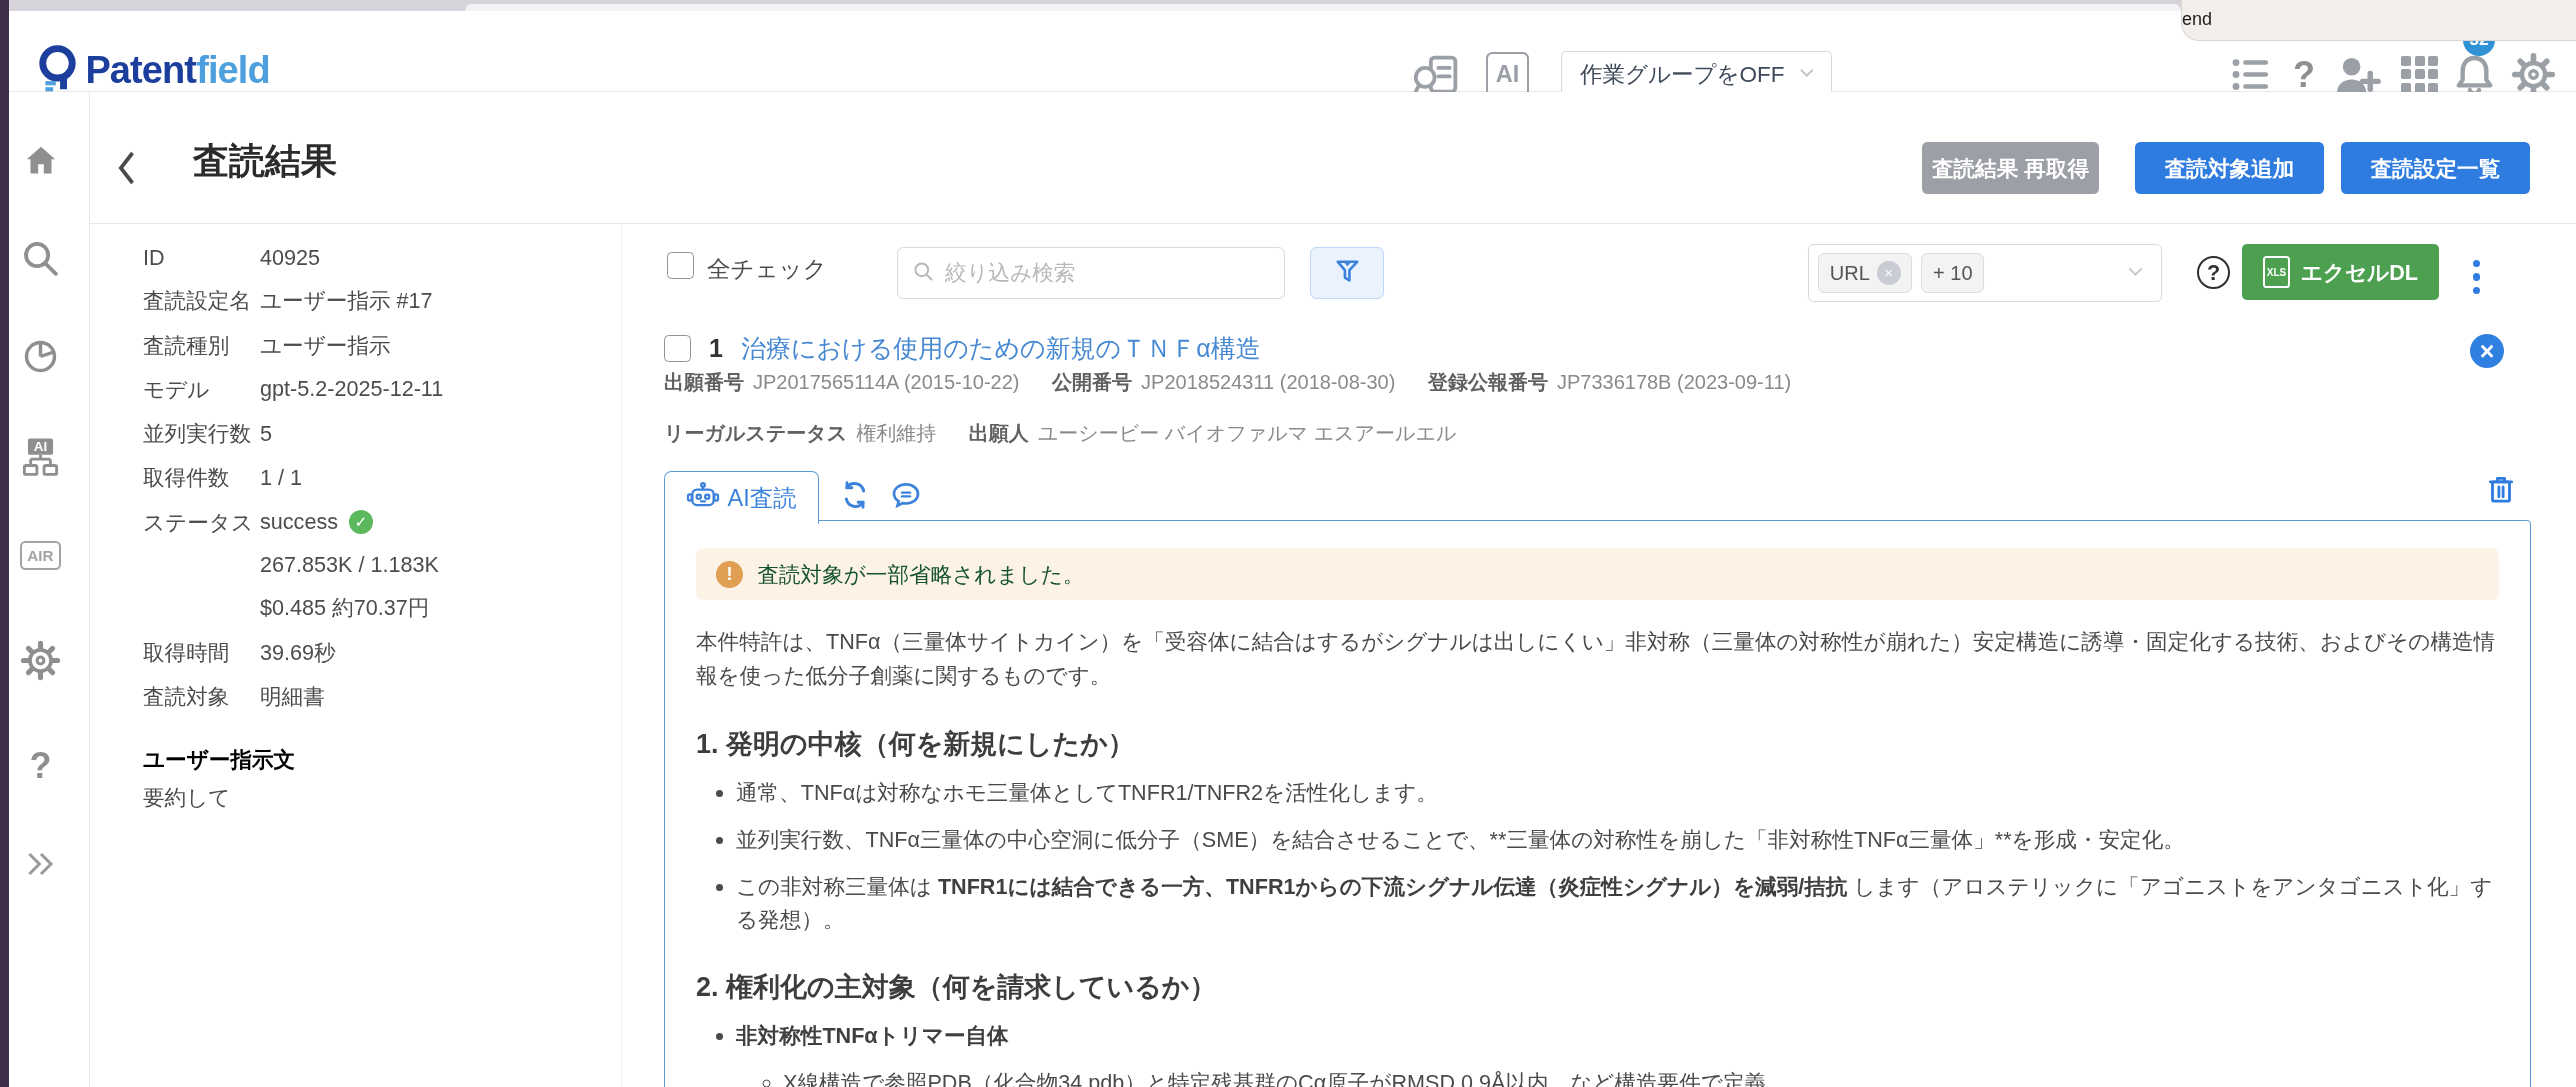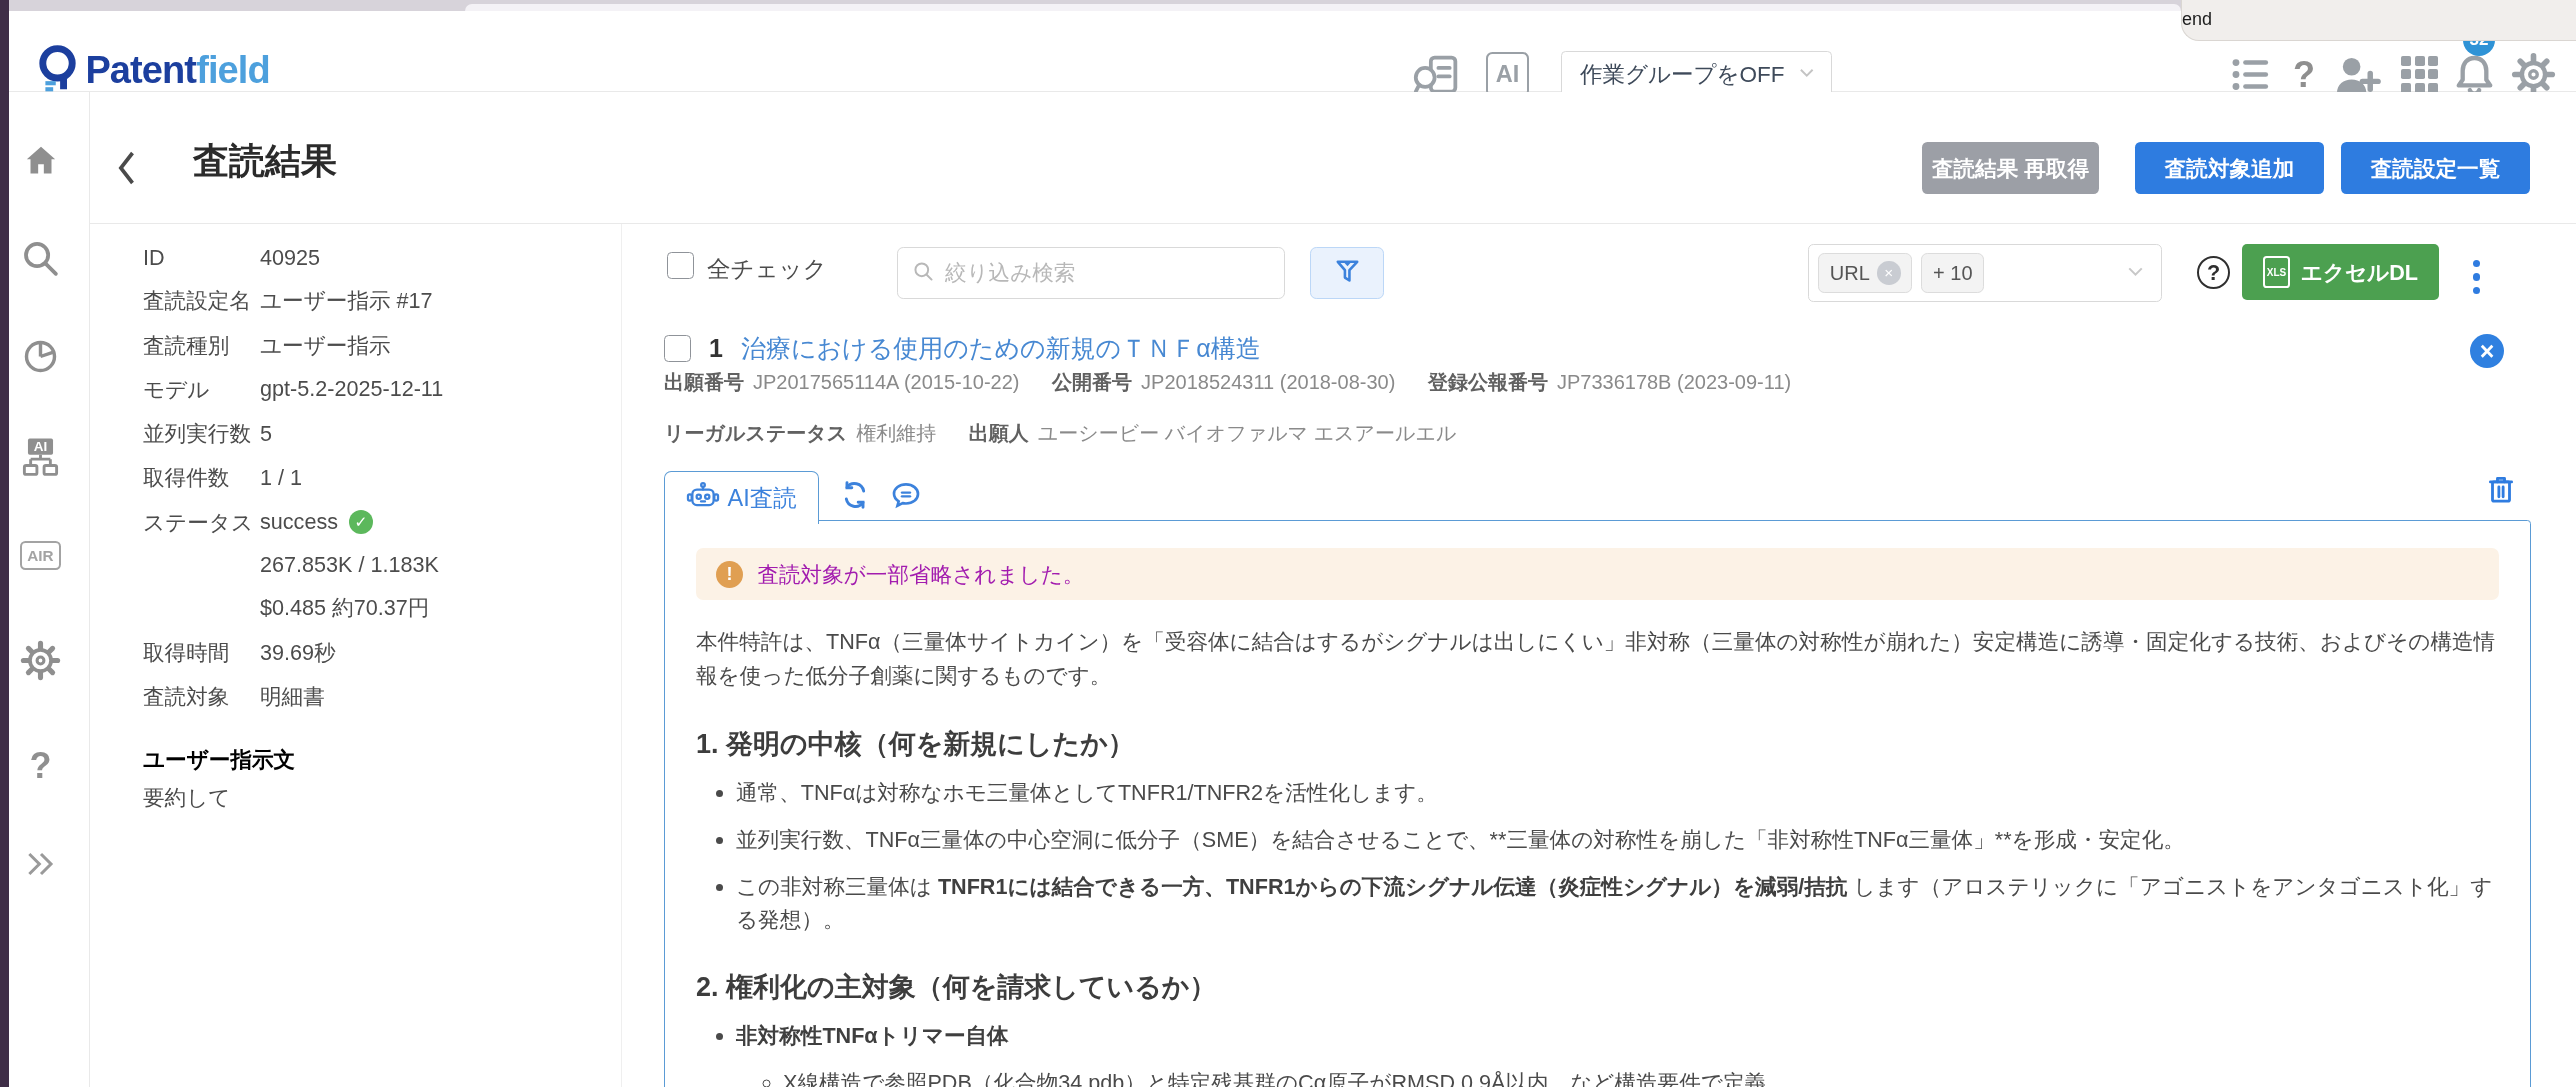--- a/index.html
+++ b/index.html
@@ -95,21 +95,21 @@
   .ai-tab { left:664px; top:471px; width:155px; height:53px; background:#fff; border:1.8px solid #5b9bd5; border-bottom:none;
     border-radius:7.2px 7.2px 0 0; display:flex; align-items:center; justify-content:center; gap:7.2px; z-index:2;
     color:#3c82dc; font-size:23.5px; cursor:pointer; }
   .tab-icon-btn { top:478px; width:36px; height:36px; display:flex; align-items:center; justify-content:center; cursor:pointer; }
   .trash-btn { left:2482px; top:471px; width:38px; height:38px; display:flex; align-items:center; justify-content:center; cursor:pointer; }
   .review-panel { left:664px; top:520px; width:1867px; height:631px; border:1.8px solid #5b9bd5; border-radius:3.6px;
     background:#fff; z-index:1; padding:27px 31px; }
   .warn-bar { background:#fcf2e6; border-radius:7.2px; padding:11.7px 20px; display:flex; align-items:center; gap:14.4px; }
   .warn-icon { width:27px; height:27px; border-radius:50%; background:#e09f52; color:#fff; font-size:18px; font-weight:700;
     display:flex; align-items:center; justify-content:center; flex-shrink:0; }
-  .warn-text { font-size:21.6px; color:#a21caf; }
+  .warn-text { font-size:21.6px; color:#14532d; }
   .review-intro { font-size:21.6px; color:#4a4a4a; line-height:1.58; margin-top:25px; }
   .review-h { font-size:27px; font-weight:700; color:#3d3d3d; margin-top:32px; }
   .review-panel ul { margin:14.4px 0 0 9px; padding-left:31px; }
   .review-panel li { font-size:21.6px; color:#4a4a4a; line-height:1.55; margin-bottom:13.5px; }
   .review-panel li b { color:#3f3f3f; }
   .review-panel ul ul { margin-top:13.5px; padding-left:38px; }
 </style>
 </head>
 <body>
 

